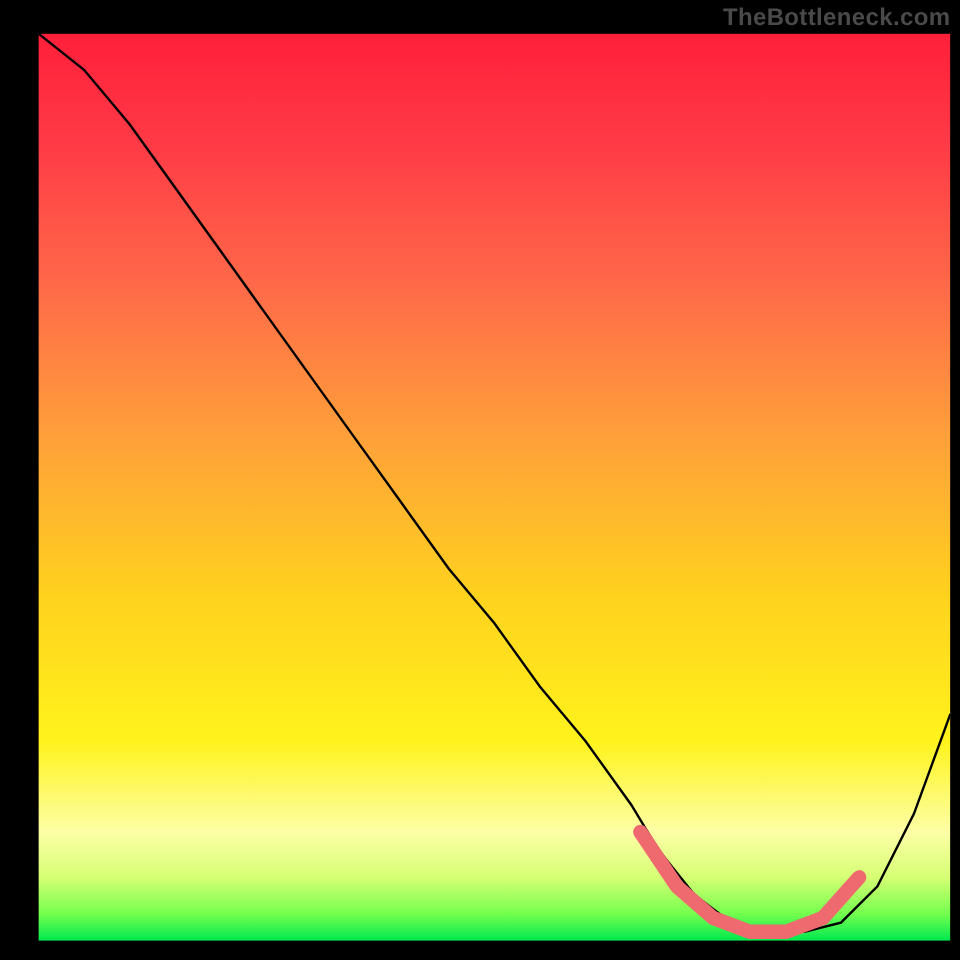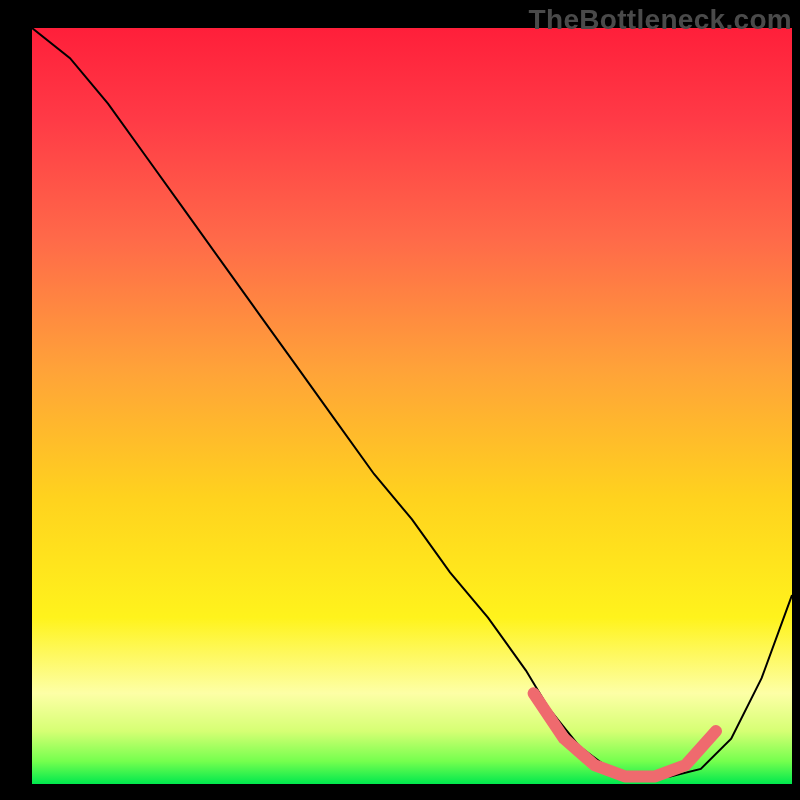--- a/index.html
+++ b/index.html
@@ -15,21 +15,21 @@
     position: relative;
     width: 800px;
     height: 800px;
     background: #000;
   }
   .watermark {
     position: absolute;
     top: 4px;
     right: 8px;
     color: #4a4a4a;
-    font-size: 28px;
+    font-size: 20px;
     font-weight: 600;
     letter-spacing: 0.3px;
     z-index: 10;
   }
   .plot-frame {
     position: absolute;
     left: 32px;
     right: 8px;
     top: 28px;
     bottom: 16px;

